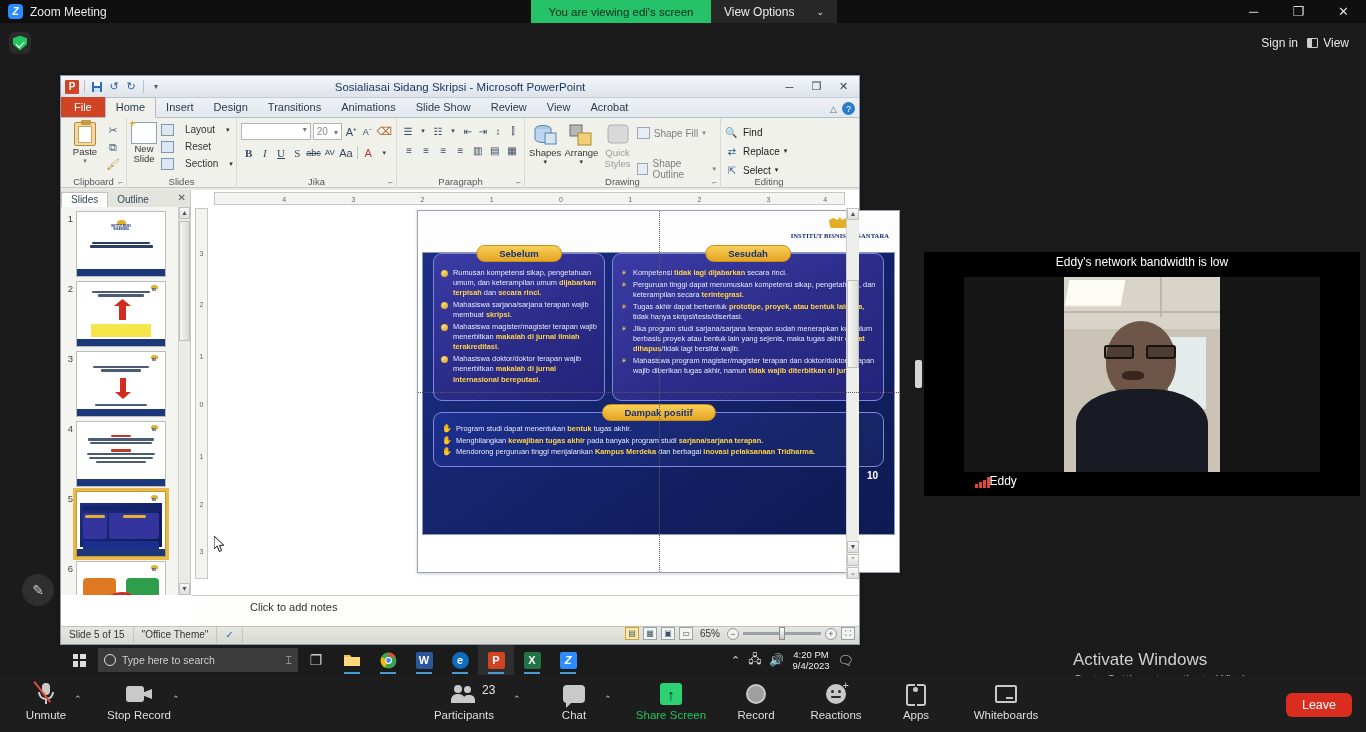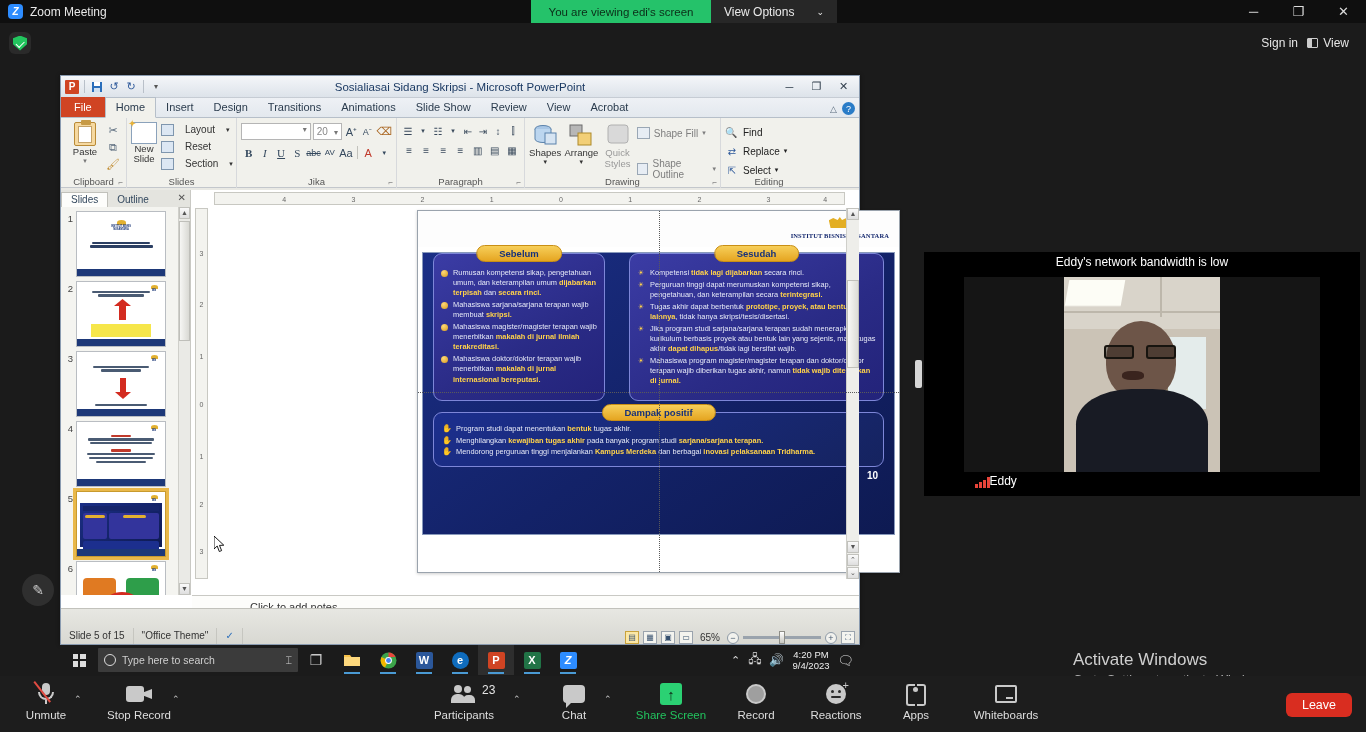--- a/index.html
+++ b/index.html
@@ -215,21 +215,21 @@
     position:absolute; left:4px; right:4px; top:41px; bottom:37px;
     background: linear-gradient(145deg,#1b2f86 0%, #132268 55%, #0e1a52 100%);
     border:1px solid #8899bb;
   }
   .s-title { display:flex; align-items:center; gap:12px; padding:10px 0 6px 18px; }
   .cap-ico { width:30px; height:21px; position:relative; flex-shrink:0; }
   .cap-top { width:30px; height:11px; background:#f0b429; clip-path: polygon(50% 0, 100% 45%, 50% 92%, 0 45%); }
   .cap-bot { position:absolute; left:6px; top:9px; width:18px; height:9px; background:#e0a31f; border-radius:0 0 3px 3px; }
   .s-title h1 { color:#fff; font-size:14px; font-weight:normal; letter-spacing:.2px; }
 
-  .cols { display:flex; gap:24px; padding:0 10px; }
+  .cols { display:flex; gap:7px; padding:0 10px; }
   .col { position:relative; }
   .col.left { width:172px; }
   .col.right { flex:1; }
   .panel {
     background: linear-gradient(150deg,#3b3ca5,#2a2b86 60%,#23237a);
     border:1.4px solid #7d86d8; border-radius:9px;
     padding: 14px 7px 8px 7px; min-height:148px;
   }
   .pill {
     position:absolute; left:50%; transform:translateX(-50%); top:-8px; z-index:5;
@@ -256,23 +256,23 @@
 
   .canvas-scroll-r { position:absolute; right:0; top:18px; bottom:16px; width:13px; background:#eeeeea; border-left:1px solid #cfcfca; }
   .cs-thumb { position:absolute; top:72px; height:88px; left:0; right:0; background:linear-gradient(90deg,#f8f8f6,#dcdcd6); border:1px solid #c0c0ba; }
 
   .notes {
     position:absolute; left:131px; right:0; bottom:18px; height:31px;
     background:#fdfdfb; border-top:1px solid #c9c9c4; color:#333; font-size:11px;
     padding:5px 0 0 58px;
   }
   .statusbar {
-    position:absolute; left:0; right:0; bottom:0; height:36px;
+    position:absolute; left:0; right:0; bottom:0; height:18px;
     background:linear-gradient(#e7e7e2,#d8d8d2); border-top:1px solid #c2c2bc;
-    display:flex; align-items:flex-end; font-size:10px; color:#333;
+    display:flex; align-items:flex-start; font-size:10px; color:#333;
   }
   .sb-item { padding:0 8px; border-right:1px solid #c6c6c0; line-height:16px; height:16px; display:flex; align-items:center; }
   .sb-right { margin-left:auto; display:flex; align-items:center; gap:4px; padding-right:4px; }
   .vbtn { width:14px;height:13px; border:1px solid #9aa3ad; background:#f4f4ef; font-size:8px; display:flex;align-items:center;justify-content:center; color:#36506e; }
   .vbtn.on { background:#fbe7a6; border-color:#c9a23c; }
   .zoom-slider { width:78px; height:3px; background:#9aa3ad; position:relative; }
   .zs-handle { position:absolute; left:36px; top:-5px; width:6px; height:13px; background:linear-gradient(#fff,#c8c8c2); border:1px solid #8e8e88; }
   .circ-btn { width:12px;height:12px;border-radius:50%;border:1px solid #8e9aa6;background:#f2f2ee; font-size:9px; display:flex;align-items:center;justify-content:center; color:#45586d; }
 
   

